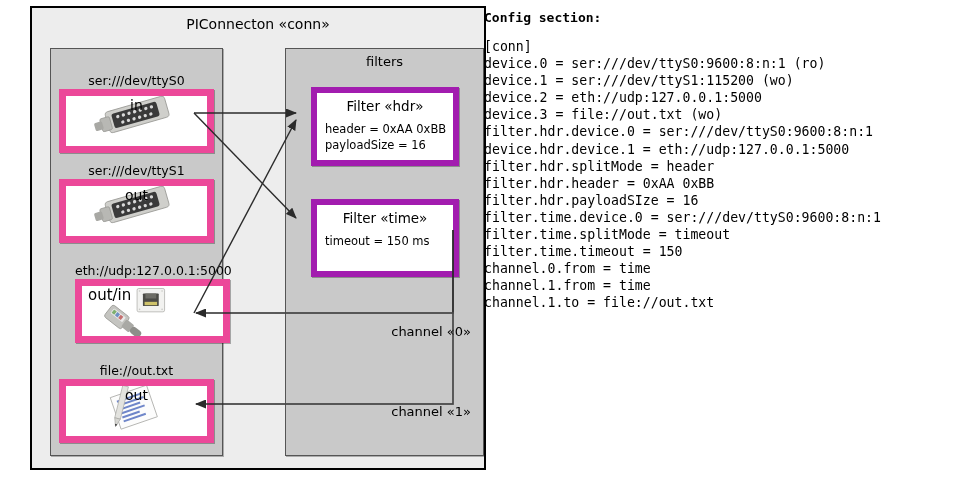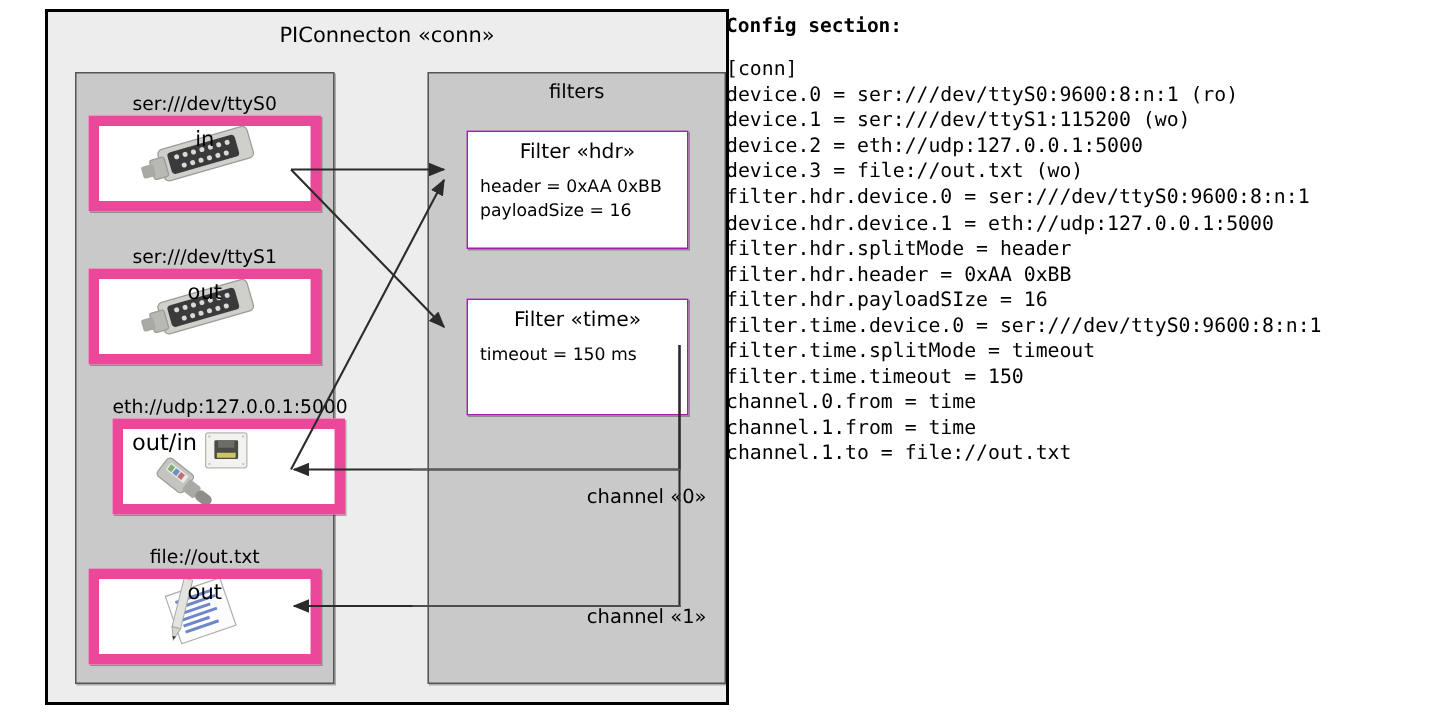--- a/index.html
+++ b/index.html
@@ -117,21 +117,21 @@
     width: 100%; height: 100%;
     z-index: 1;
   }
 
   
   .filter-box {
     position: absolute;
     left: 25px;
     width: 148px;
     background: #ffffff;
-    border: 1px solid #a21caf;
+    border: 6px solid #a21caf;
     box-sizing: border-box;
     box-shadow: 1px 1px 0 rgba(0,0,0,0.3);
   }
   #filter-hdr { top: 38px; height: 79px; }
   #filter-time { top: 150px; height: 78px; }
   .filter-title {
     text-align: center;
     font-size: 13.5px;
     line-height: 17px;
     padding: 5px 0 6px 0;
@@ -180,21 +180,21 @@
 </head>
 <body>
 
 <div id="diagram">
 
   <div class="outer-frame">
     <div class="outer-title">PIConnecton «conn»</div>
 
     <div class="panel" id="devices-panel">
 
-      <div class="device" style="top:12px;">
+      <div class="device" style="top:24px;">
         <div class="device-label">ser:///dev/ttyS0</div>
         <div class="device-box">
           <div class="device-dir">in</div>
           <svg class="device-art" viewBox="0 0 155 60">
             <g transform="translate(38,16) rotate(-16)">
               <rect x="0" y="4" width="74" height="26" rx="4" fill="#cfcfcb" stroke="#9b9b97" stroke-width="1"></rect>
               <rect x="7" y="8" width="56" height="18" rx="3" fill="#3a3a3a"></rect>
               <g fill="#d9d9d9">
                 <circle cx="14" cy="13" r="2"></circle>
                   <circle cx="21" cy="13" r="2"></circle>

